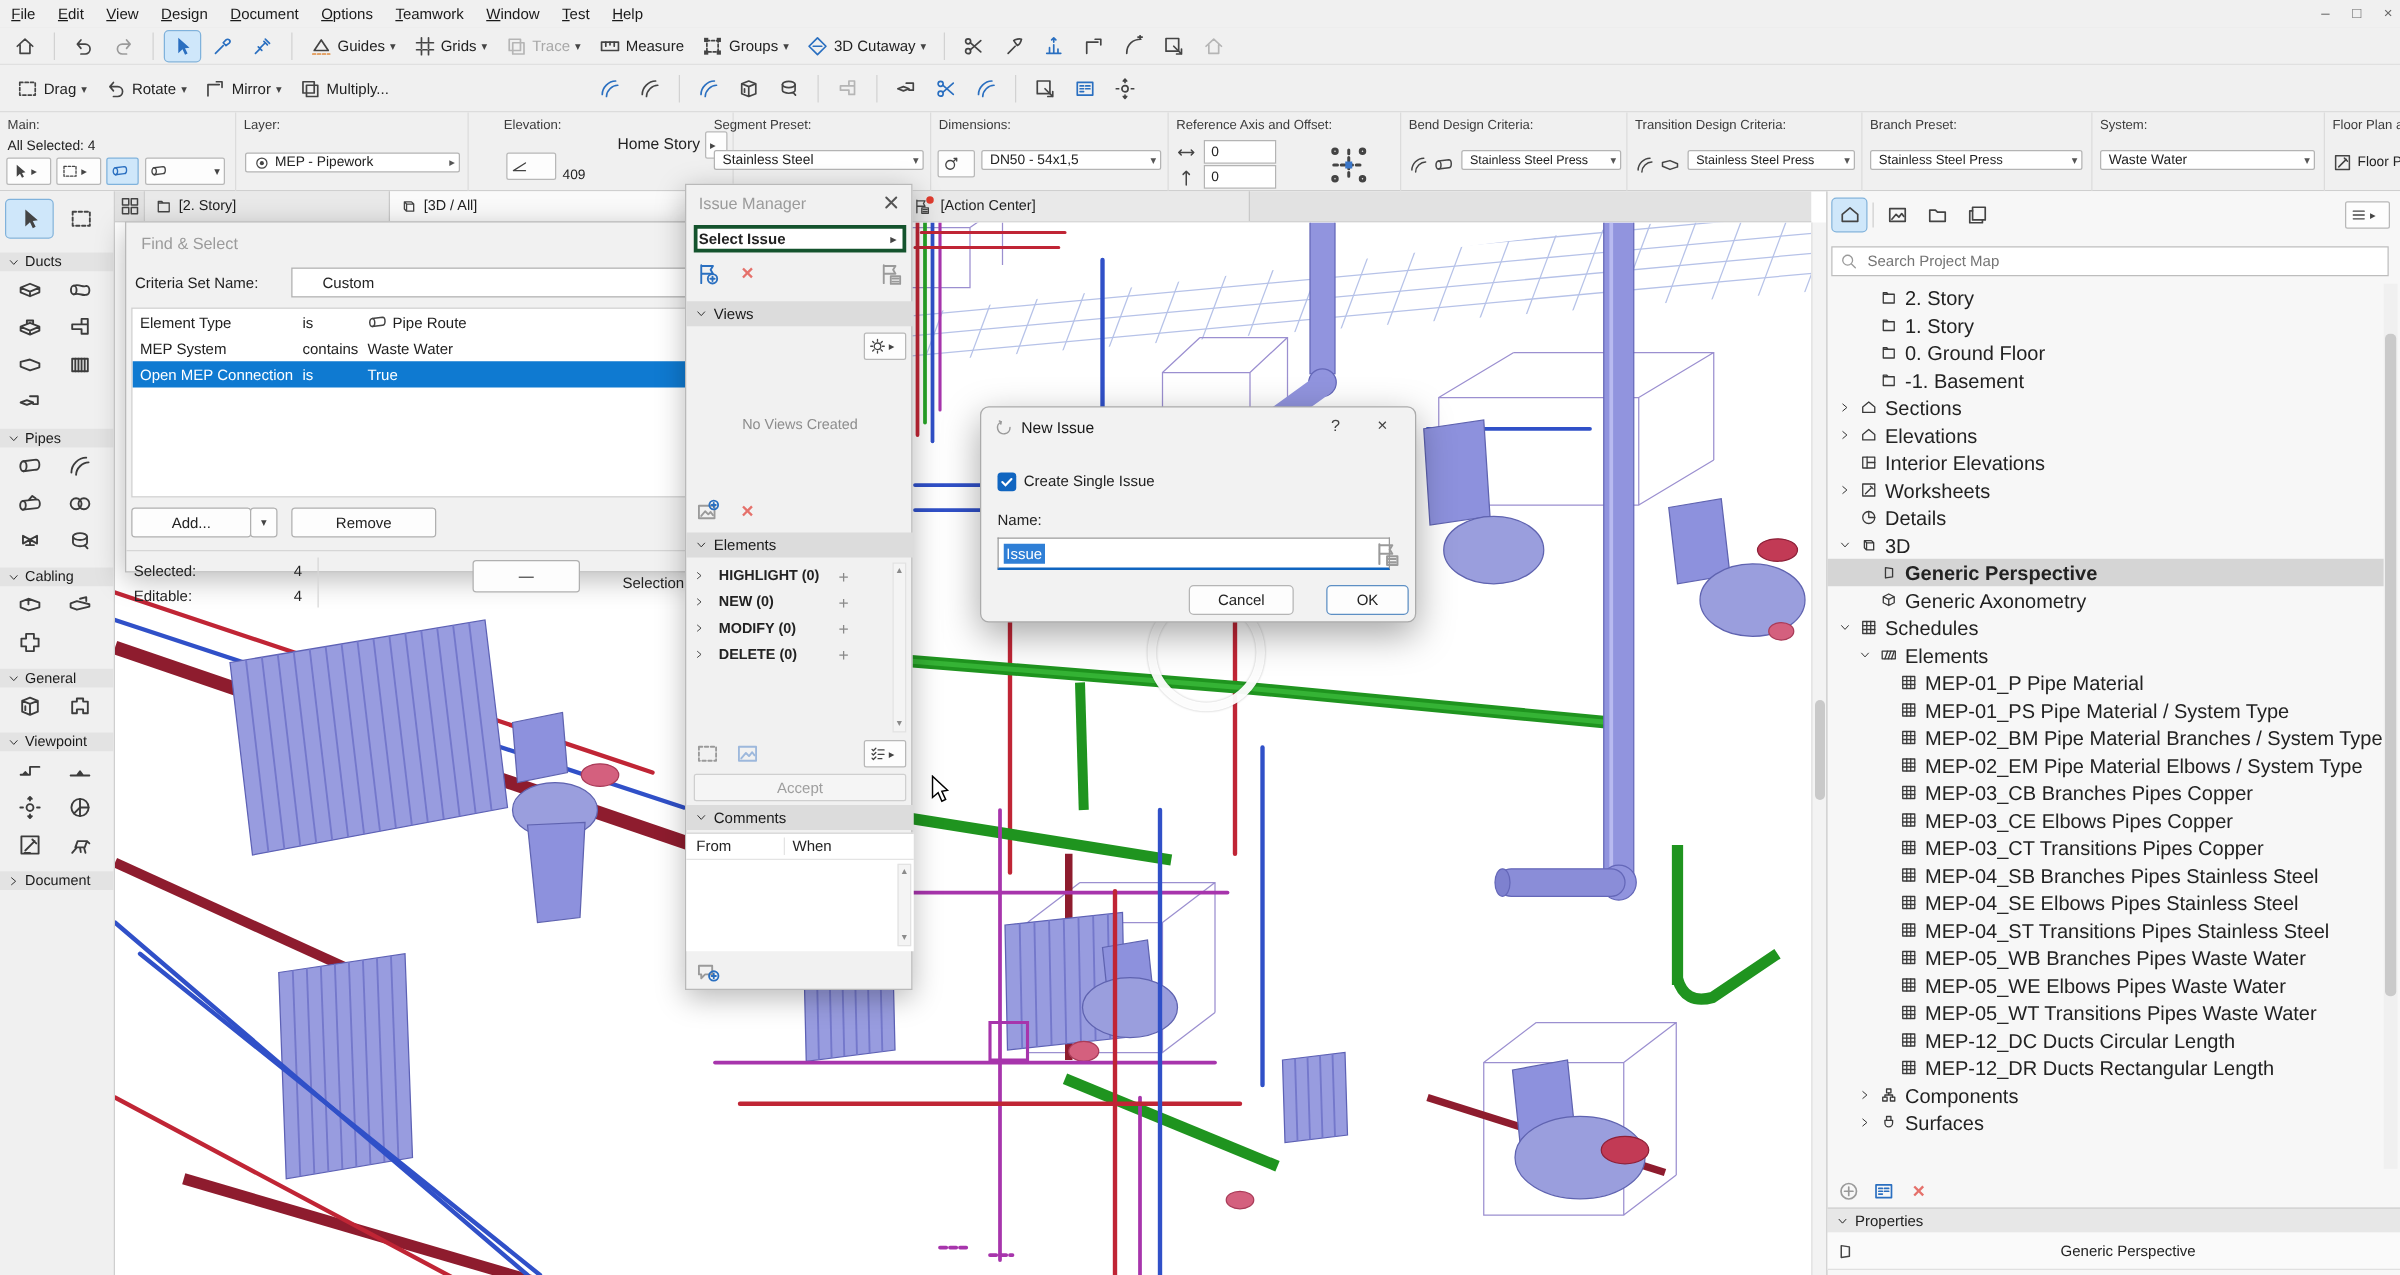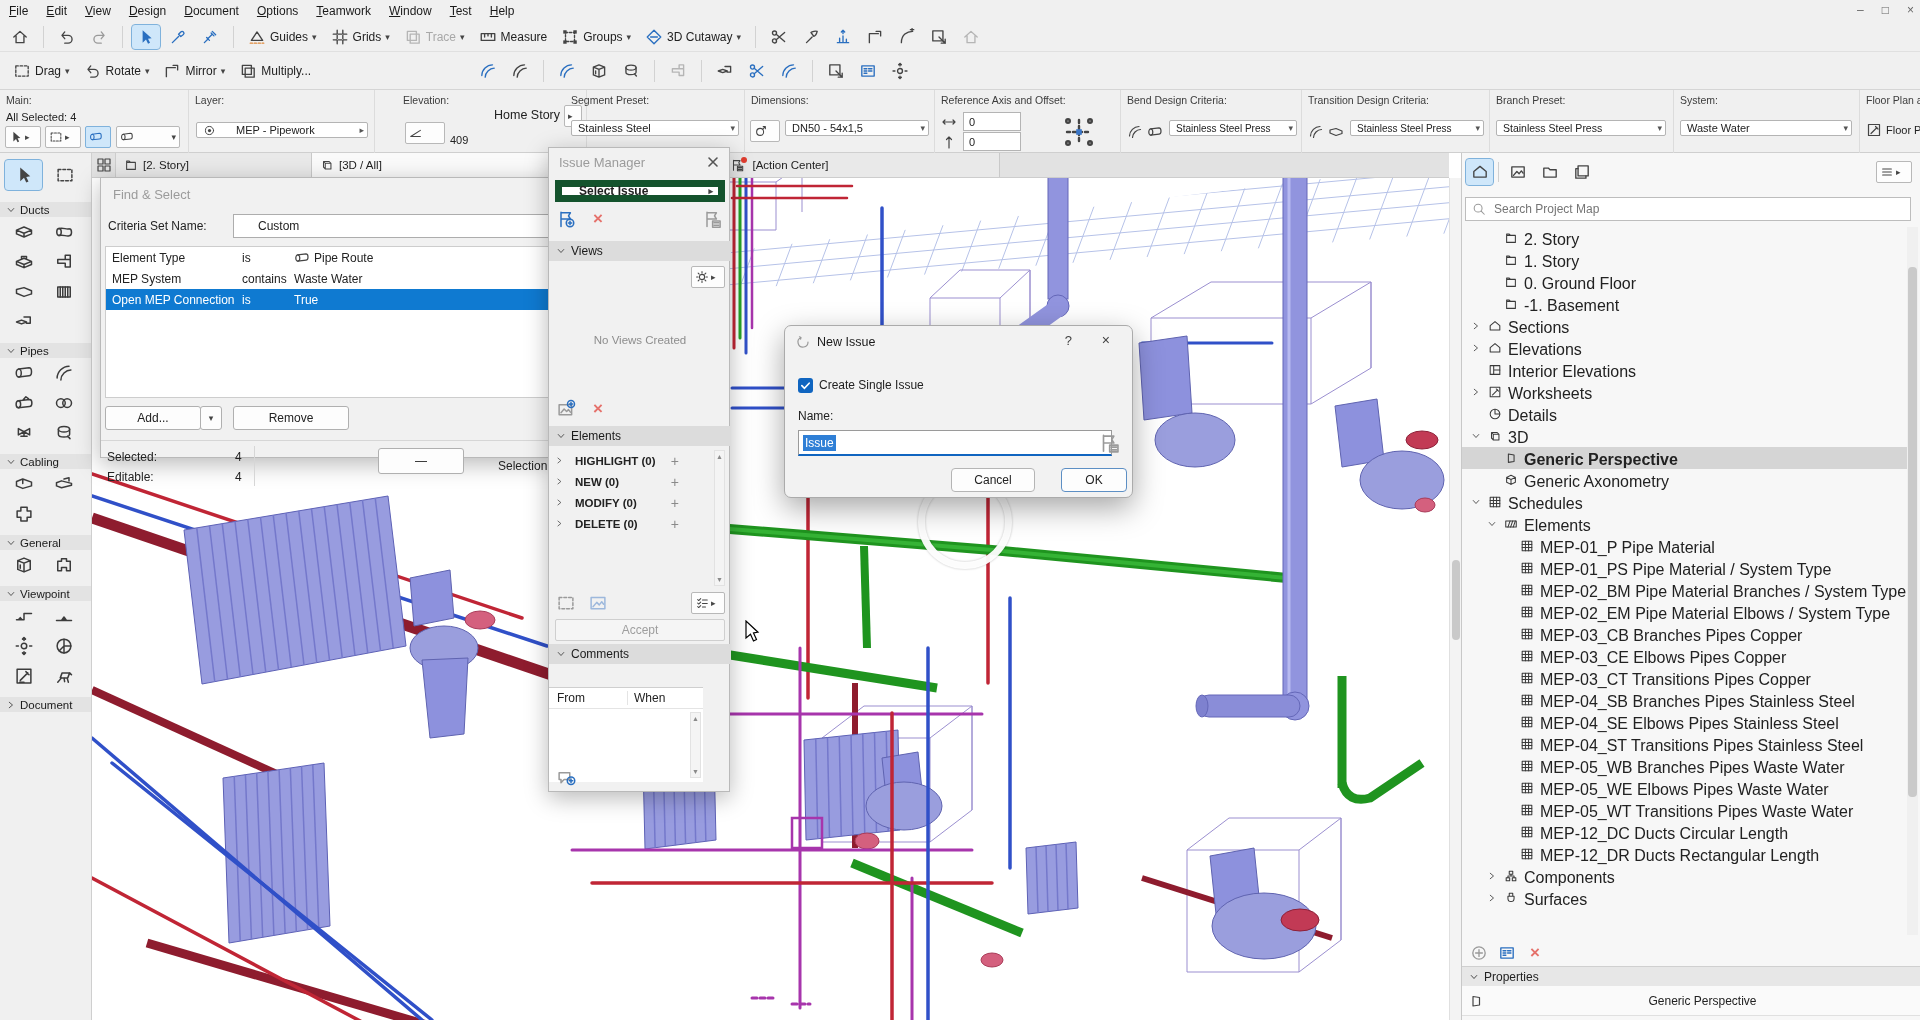--- a/index.html
+++ b/index.html
@@ -22,21 +22,21 @@
   .tbtn.dis .icon{color:#b5b5b5;}
   .tsep{width:1px;height:22px;background:#d2d2d2;margin:0 5px;flex:none;}
   .darr{font-size:9px;color:#444;}
   .blueic{color:#2a6fc0;}
   .grayic{color:#9a9a9a;}
   
   #infobar{left:0;top:90px;width:1920px;height:63px;background:#f0f0f0;border-bottom:1px solid #cfcfcf;box-sizing:border-box;}
   .info-sec{position:absolute;top:0;height:63px;border-right:1px solid #dcdcdc;box-sizing:border-box;}
   .info-label{position:absolute;left:6px;top:4px;font-size:10.5px;color:#3c3c3c;white-space:nowrap;}
   .info-sub{position:absolute;left:6px;top:21px;font-size:11px;color:#222;white-space:nowrap;}
-  .combo{position:absolute;height:16px;background:#fff;border:1px solid #b4b4b4;border-radius:2px;display:flex;align-items:center;padding:0 16px 0 6px;font-size:11px;white-space:nowrap;overflow:hidden;box-sizing:border-box;gap:16px;}
+  .combo{position:absolute;height:16px;background:#fff;border:1px solid #b4b4b4;border-radius:2px;display:flex;align-items:center;padding:0 16px 0 6px;font-size:11px;white-space:nowrap;overflow:hidden;box-sizing:border-box;}
   .combo .ca{position:absolute;right:3px;font-size:9px;color:#555;}
   .mini-btn{position:absolute;height:22px;background:#fdfdfd;border:1px solid #b8b8b8;border-radius:2px;display:flex;align-items:center;gap:2px;padding:0 3px;box-sizing:border-box;}
   .mini-btn .icon{width:14px;height:14px;}
   .numfield{position:absolute;height:19px;width:58px;background:#fff;border:1px solid #b4b4b4;font-size:11px;display:flex;align-items:center;padding-left:5px;box-sizing:border-box;}
   
   #tabbar{left:92px;top:153px;width:1357px;height:25px;background:#e2e2e2;display:flex;align-items:flex-end;border-bottom:1px solid #cdcdcd;box-sizing:border-box;}
   #taboverview{width:23px;height:24px;display:flex;align-items:center;justify-content:center;border-right:1px solid #cdcdcd;}
   .tab{height:24px;display:flex;align-items:center;gap:5px;padding:0 8px;border-right:1px solid #c9c9c9;background:#e9e9e9;font-size:11.5px;color:#222;box-sizing:border-box;white-space:nowrap;overflow:hidden;}
   .tab .icon{width:14px;height:14px;}
   .tab.active{background:#fafafa;}
@@ -73,34 +73,34 @@
   .c1{position:relative;left:6px;width:130px;flex:none;}
   .c2{position:relative;left:6px;width:52px;flex:none;}
   .c3{position:relative;left:6px;display:flex;align-items:center;gap:4px;}
   .fs-btn{position:absolute;height:24px;background:#fdfdfd;border:1px solid #b0b0b0;border-radius:3px;display:flex;align-items:center;justify-content:center;font-size:12px;box-sizing:border-box;}
   #fs-bottom-sep{position:absolute;left:0px;top:262px;width:458px;height:1px;background:#d6d6d6;}
   .fs-small{position:absolute;font-size:12px;color:#222;}
   
   #issuemanager{left:548px;top:147px;width:182px;height:645px;z-index:25;}
   #im-title{position:absolute;left:10px;top:7px;font-size:13px;color:#9b9b9b;}
   #im-close{position:absolute;right:8px;top:6px;width:16px;height:16px;color:#555;}
-  #im-select{position:absolute;left:6px;top:32px;width:170px;height:22px;background:#fff;border:7px solid #14532d;display:flex;align-items:center;padding-left:17px;font-weight:bold;font-size:12px;box-sizing:border-box;}
+  #im-select{position:absolute;left:6px;top:32px;width:170px;height:22px;background:#fff;border:3px solid #14532d;display:flex;align-items:center;padding-left:1px;font-weight:bold;font-size:12px;box-sizing:border-box;}
   .im-hdr{position:absolute;left:0;width:182px;height:20px;background:#dcdcdc;display:flex;align-items:center;gap:6px;padding-left:8px;font-size:12px;color:#1a1a1a;box-sizing:border-box;}
   .im-hdr .chev{width:8px;height:8px;display:inline-flex;color:#333;}
   .im-ic{position:absolute;width:22px;height:22px;display:flex;align-items:center;justify-content:center;}
   .im-ic svg{width:20px;height:20px;}
   .redx{color:#e5716b;font-size:17px;font-weight:bold;}
   .im-el-row{position:relative;height:21px;display:flex;align-items:center;}
   .im-el-row .chev{position:absolute;left:7px;width:7px;height:7px;display:inline-flex;color:#333;}
   .im-el-label{position:absolute;left:26px;font-weight:bold;font-size:11.5px;}
   .im-plus{position:absolute;right:34px;color:#8a8a8a;font-size:14px;}
   .im-scroll{position:absolute;right:4px;width:11px;background:#f4f4f4;border:1px solid #e2e2e2;box-sizing:border-box;}
   .sarr{position:absolute;left:0;width:100%;text-align:center;font-size:7px;color:#8a8a8a;}
   #im-accept{position:absolute;left:6px;top:471px;width:170px;height:22px;background:#f5f5f5;border:1px solid #cfcfcf;border-radius:2px;display:flex;align-items:center;justify-content:center;color:#9e9e9e;box-sizing:border-box;}
-  #im-comments-table{position:absolute;left:0;top:518px;width:154px;height:95px;background:#fff;border-top:1px solid #cfcfcf;box-sizing:border-box;margin-top:21px;}
+  #im-comments-table{position:absolute;left:0;top:518px;width:182px;height:95px;background:#fff;border-top:1px solid #cfcfcf;box-sizing:border-box;}
   #im-ct-hdr{height:20px;display:flex;border-bottom:1px solid #e4e4e4;align-items:center;}
   
   #newissue{left:784px;top:325px;width:349px;height:173px;background:#f2f2f2;border:1px solid #ababab;border-radius:7px;box-shadow:0 10px 30px rgba(0,0,0,.35);z-index:40;box-sizing:border-box;}
   #ni-title{position:absolute;left:32px;top:9px;font-size:12.5px;color:#1a1a1a;}
   #ni-check{position:absolute;left:13px;top:52px;width:15px;height:15px;background:#1065c0;border-radius:3px;display:flex;align-items:center;justify-content:center;}
   #ni-input{position:absolute;left:13px;top:104px;width:314px;height:26px;background:#fff;border:1px solid #9a9a9a;border-bottom:2px solid #1065c0;display:flex;align-items:center;padding-left:4px;box-sizing:border-box;}
   #ni-input .seltext{background:#2f7fd6;color:#fff;padding:1px 2px;}
   .ni-btn{position:absolute;top:142px;height:24px;background:#fdfdfd;border:1px solid #b5b5b5;border-radius:4px;display:flex;align-items:center;justify-content:center;font-size:12px;box-sizing:border-box;}
   
   #ring{left:918px;top:475px;width:80px;height:80px;border:7px solid rgba(255,255,255,.95);border-radius:50%;z-index:28;filter:drop-shadow(0 0 1px rgba(0,0,0,.25));}

